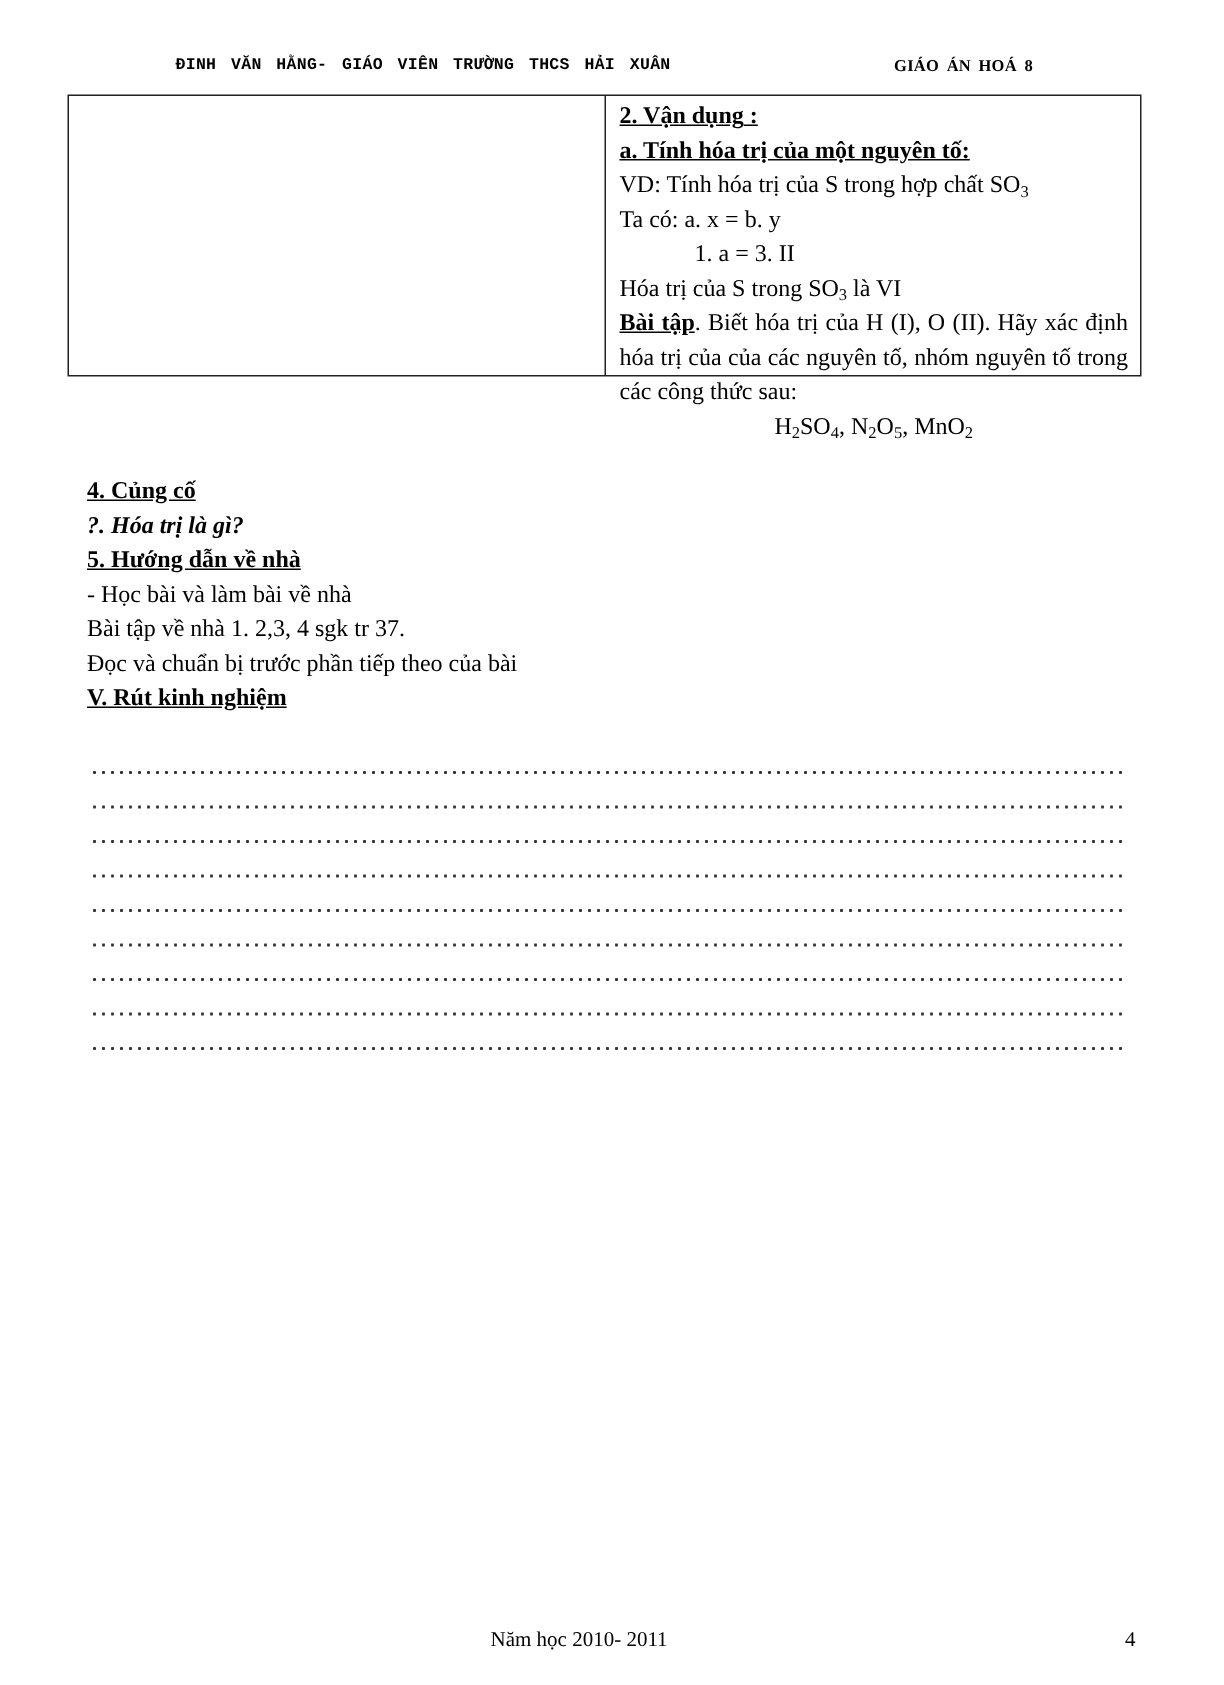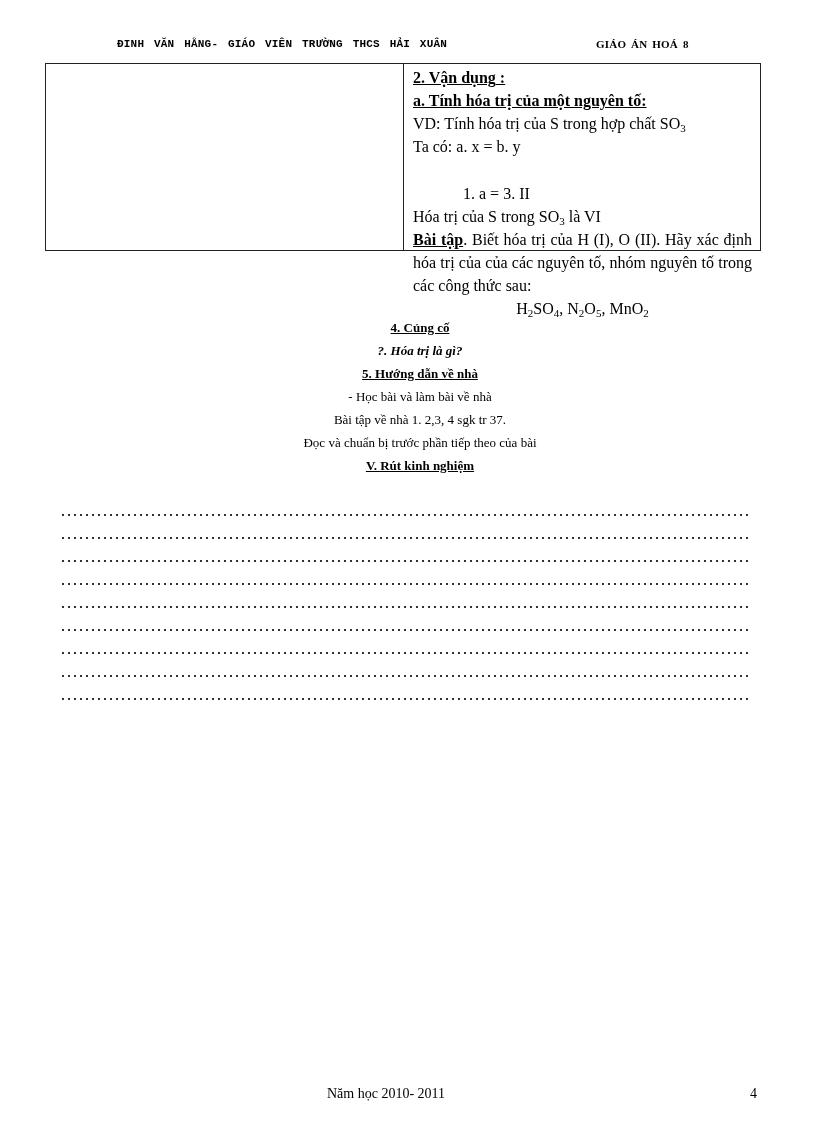--- a/index.html
+++ b/index.html
@@ -18,29 +18,29 @@
   .lesson-table {
     position: absolute; top: 63px; left: 45px; width: 716px; height: 188px;
     border: 1.5px solid #222; box-sizing: border-box;
     display: flex;
   }
   .cell-left { width: 358px; border-right: 1.2px solid #222; box-sizing: border-box; }
   .cell-right { flex: 1; padding: 2px 8px 0 9px; font-size: 16px; line-height: 23px; }
   .u { text-decoration: underline; }
   .b { font-weight: bold; }
   .i { font-style: italic; }
-  .indent1 { padding-left: 50px; margin-top: 24px; }
+  .indent1 { padding-left: 50px; }
   .indent2 { padding-left: 65px; }
   .justify { text-align: justify; text-align-last: left; }
   .center { text-align: center; }
   sub { font-size: 11px; vertical-align: -3px; line-height: 0; }
 
   .body-text {
-    position: absolute; top: 316px; left: 70px; width: 700px;
-    font-size: 13px; line-height: 23px; text-align: center;
+    position: absolute; top: 316px; left: 58px; width: 700px;
+    font-size: 16px; line-height: 23px;
   }
   .dots {
     position: absolute; top: 503px; left: 58px; width: 690px;
   }
   .dot-line {
     height: 23px; position: relative;
   }
   .dot-line::after {
     content: ""; position: absolute; left: 2px; right: 0; top: 11px; height: 2px;
     background-image: radial-gradient(circle, #333 0.9px, transparent 1.1px);

